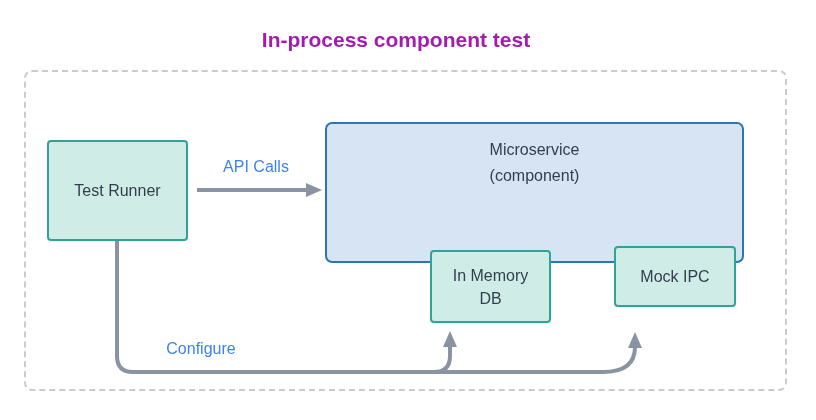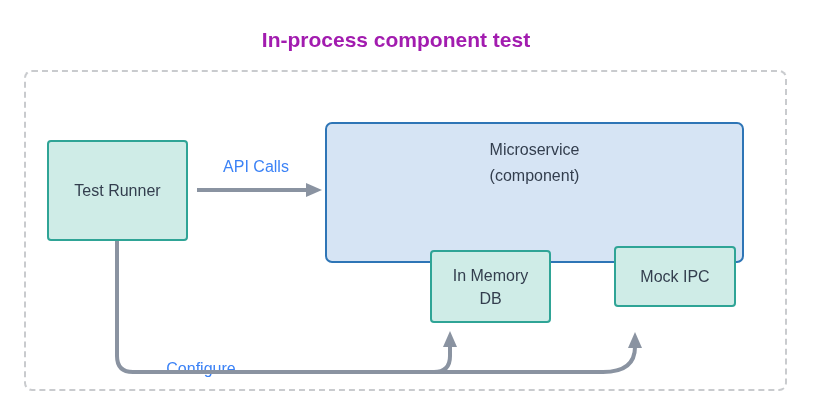--- a/index.html
+++ b/index.html
@@ -64,21 +64,21 @@
   .node-microservice  { left: 325px; top: 122px; width: 419px; height: 141px; }
   .node-in-memory-db  { left: 390px; top: 250px; width: 121px; height: 73px; z-index: 2; margin-left: 40px; }
   .node-mock-ipc      { left: 576px; top: 246px; width: 122px; height: 61px; z-index: 2; margin-left: 38px; }
   .edge-label {
     position: absolute;
     font-size: 16px;
     color: #3b82f6;
     text-align: center;
   }
   .label-api-calls { left: 197px; top: 158px; width: 118px; }
-  .label-configure { left: 151px; top: 340px; width: 100px; margin-top: 20px; }
+  .label-configure { left: 151px; top: 340px; width: 100px; }
   svg.wires {
     position: absolute;
     left: 0;
     top: 0;
     z-index: 3;
     pointer-events: none;
   }
 </style>
 </head>
 <body>

